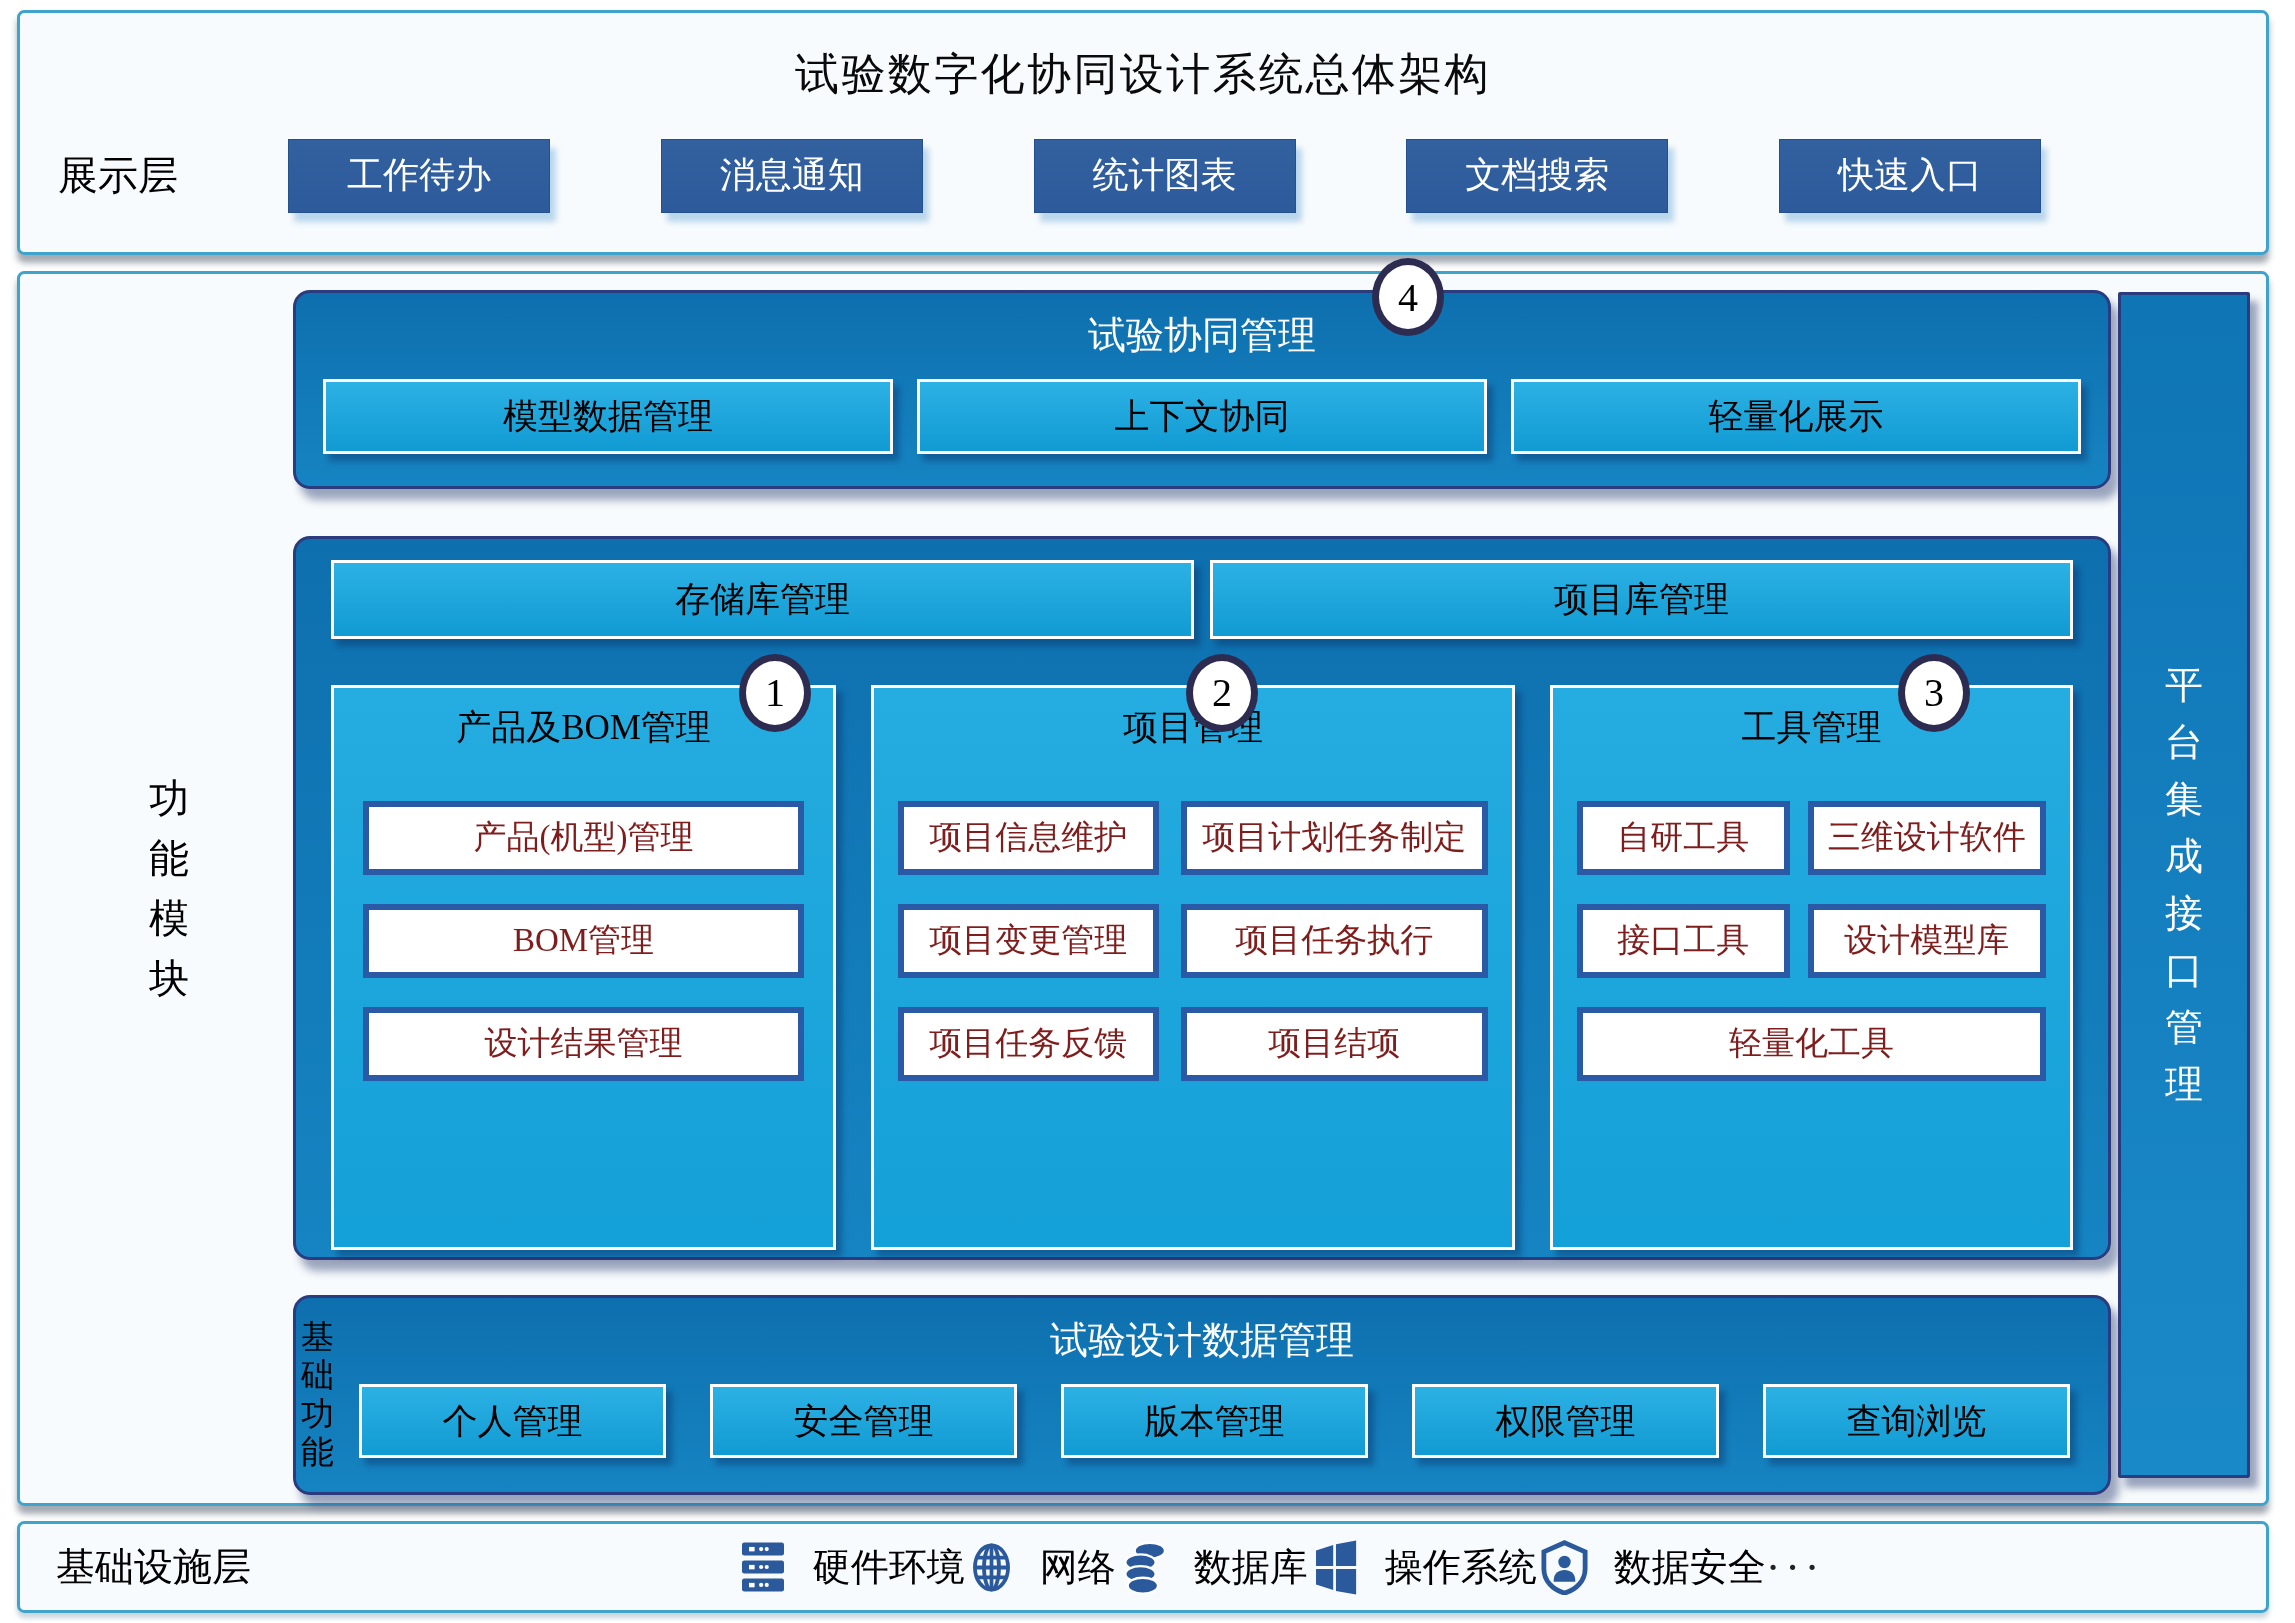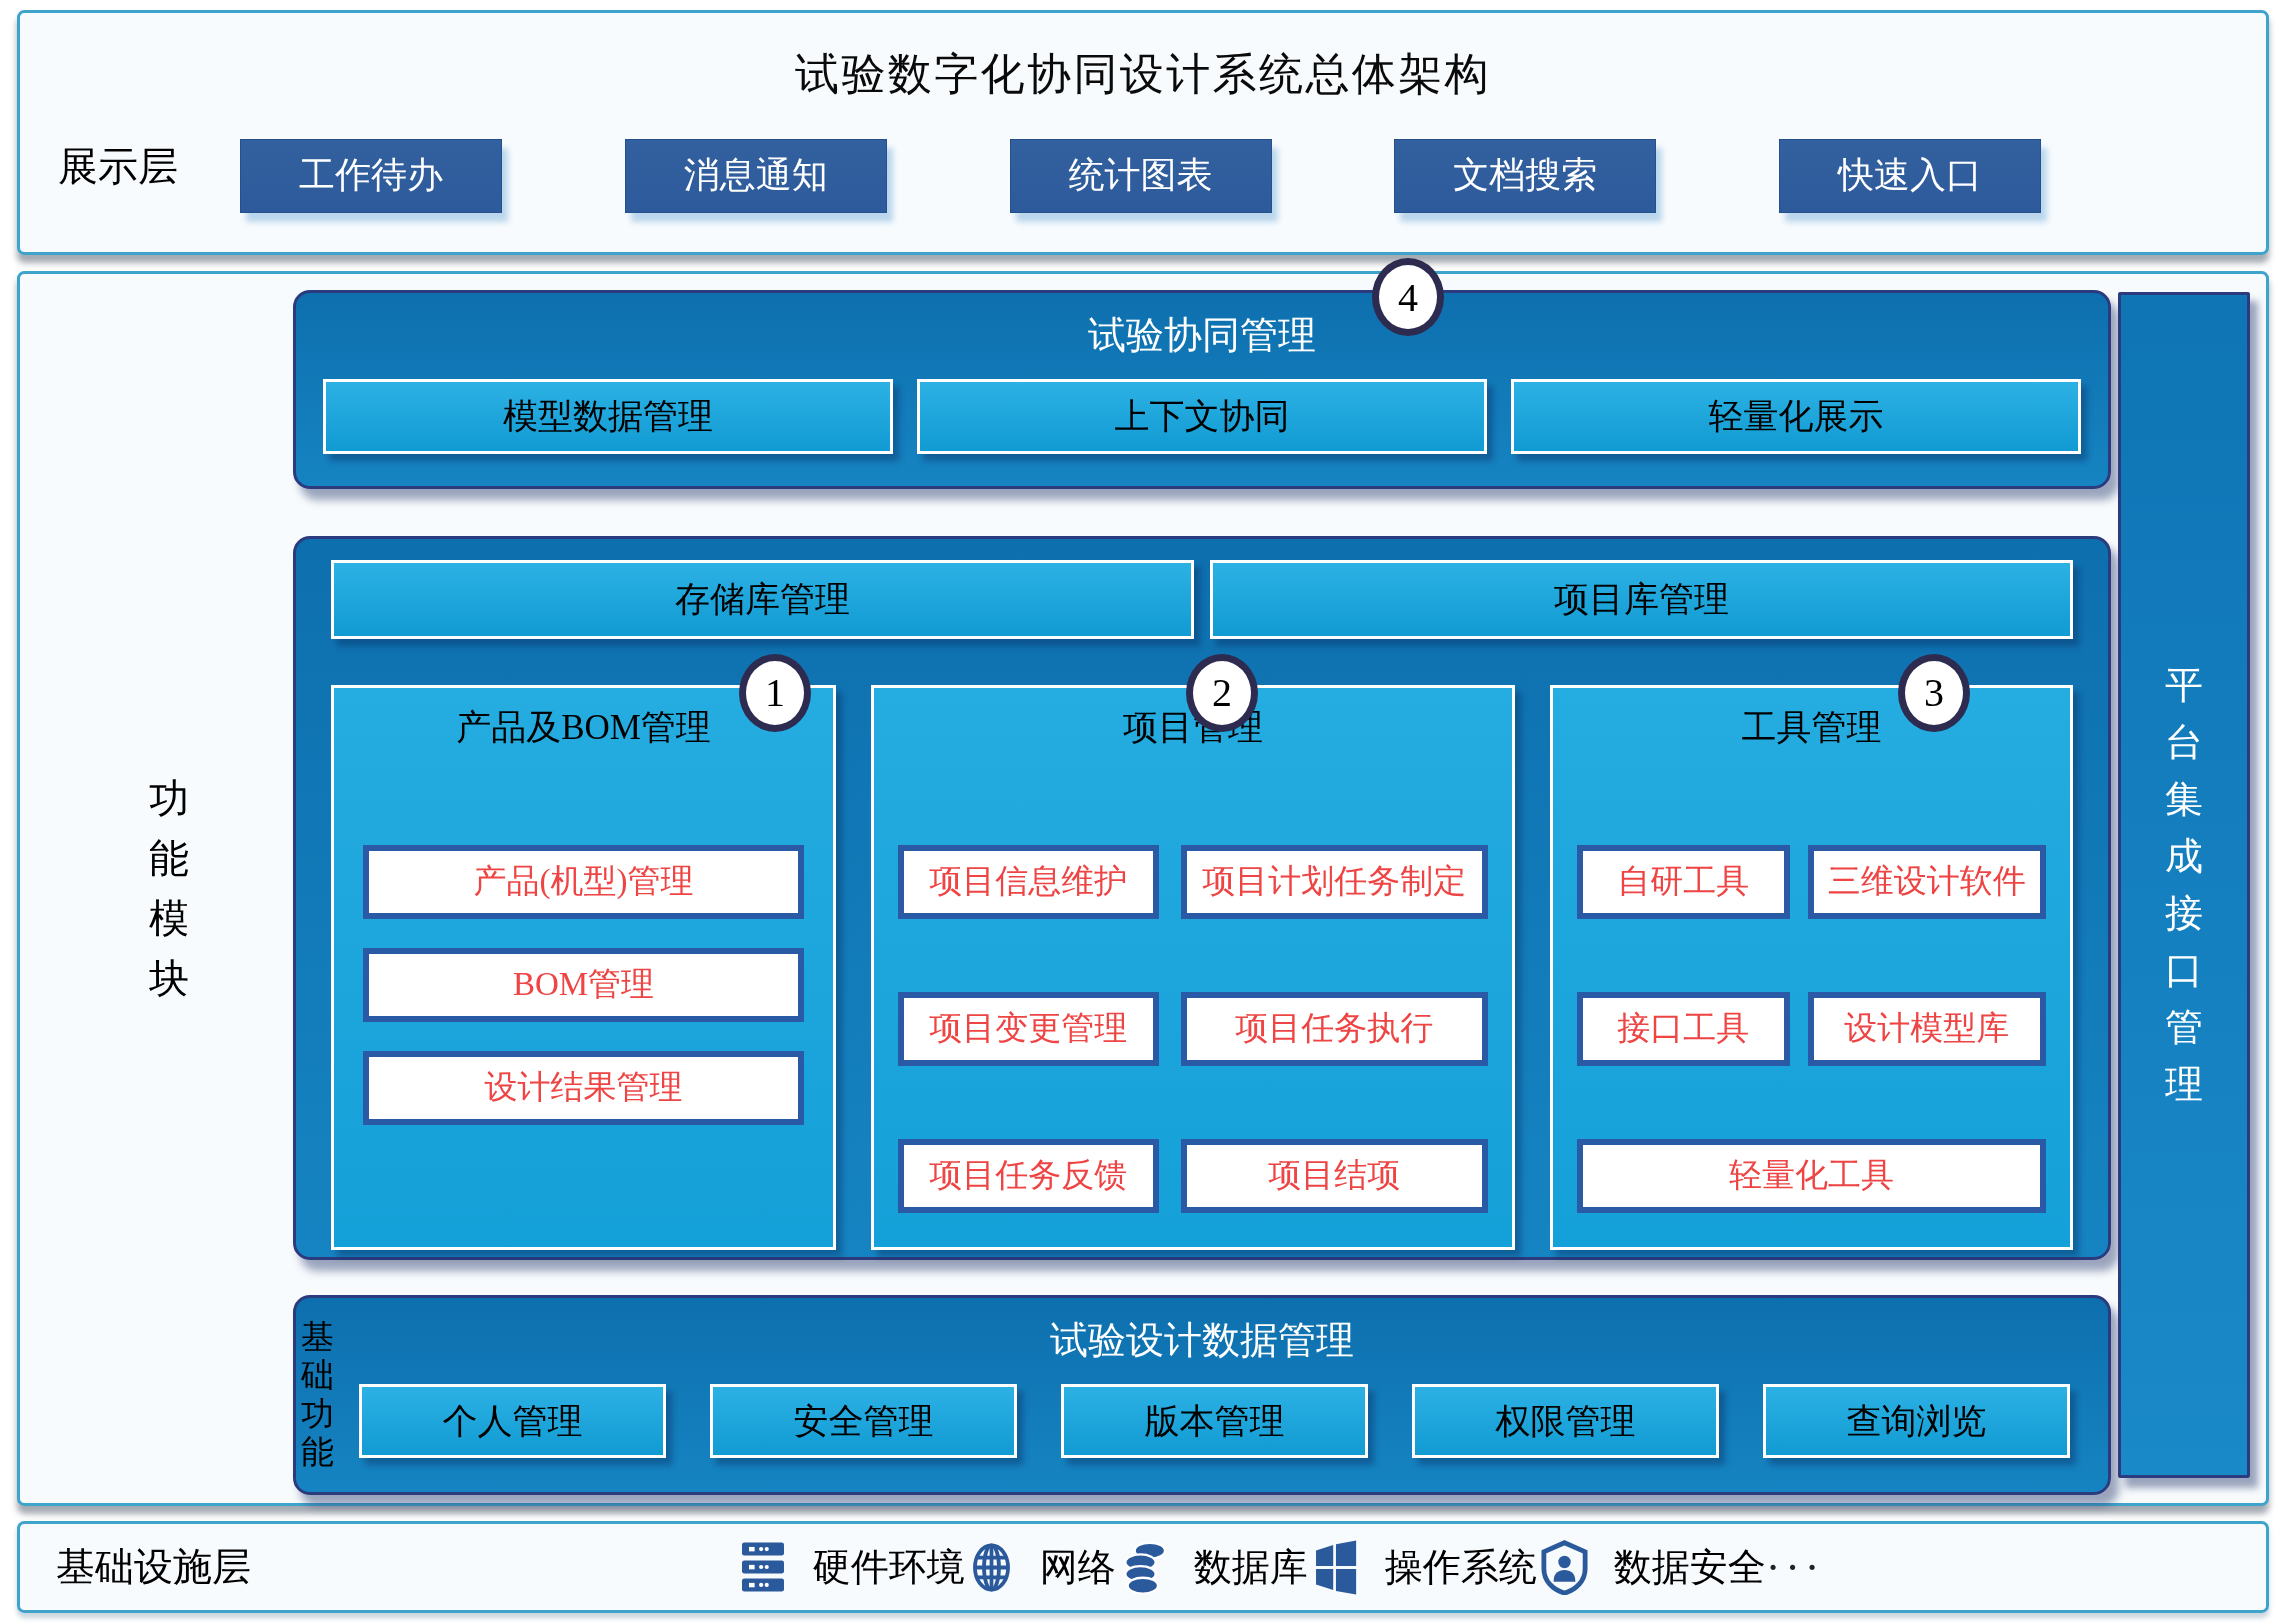--- a/index.html
+++ b/index.html
@@ -17,21 +17,21 @@
   #panel-main{top:271px;height:1235px;}
   #panel-bottom{top:1521px;height:92px;box-shadow:0 4.9px 4.9px rgba(120,150,170,.4);}
 
   
   .main-title{
     position:absolute;top:32px;left:0;width:100%;text-align:center;
     font-size:44px;letter-spacing:2.4px;color:#0a0a0a;
   }
   .display-row{
     position:absolute;top:126px;left:38px;right:225px;
-    display:flex;
+    display:flex;align-items:center;gap:48px;
   }
   .layer-label{font-size:40px;width:182px;flex:none;}
   .btn-strip{flex:1;display:flex;justify-content:space-between;}
   .navy-btn{
     width:262px;height:74px;flex:none;box-sizing:border-box;
     background:linear-gradient(180deg,#33619f,#2c5a9b);
     border:1.8px solid #24508d;color:#fff;font-size:36px;
     display:flex;align-items:center;justify-content:center;
     box-shadow:6px 8.5px 6px #b9d6ec;
   }
@@ -74,24 +74,23 @@
     background:linear-gradient(180deg,#25ace0,#14a0d8);
     border:3.6px solid #fff;box-shadow:6px 7.3px 6px rgba(8,40,90,.38);
   }
   .col1{width:505px;flex:none;}
   .col2{flex:1;}
   .col3{width:523px;flex:none;}
   .col-title{text-align:center;font-size:35px;color:#000;margin-top:16px;}
 
   .whitebox{
     background:#fff;border:6px solid #2a5aa5;box-sizing:border-box;
-    font-size:33px;color:#ef4444;height:74px;
+    font-size:33px;color:#7f1d1d;height:74px;
     display:flex;align-items:center;justify-content:center;
     white-space:nowrap;
-    margin-top:44px;
   }
   .col1-items{display:grid;grid-template-rows:repeat(3,74px);row-gap:29px;padding:50px 29px 0;}
   .col2-items{display:grid;grid-template-columns:1fr 1.18fr;gap:29px 22px;padding:50px 24px 0;}
   .col3-items{display:grid;grid-template-columns:1fr 1.12fr;gap:29px 18px;padding:50px 24px 0;}
   .span2{grid-column:1 / span 2;}
 
   .badge{
     position:absolute;top:-34px;width:58px;height:64px;border-radius:50%;
     background:#fff;border:7.3px solid #2e2b50;box-sizing:content-box;
     color:#000;font-size:40px;display:flex;align-items:center;justify-content:center;

